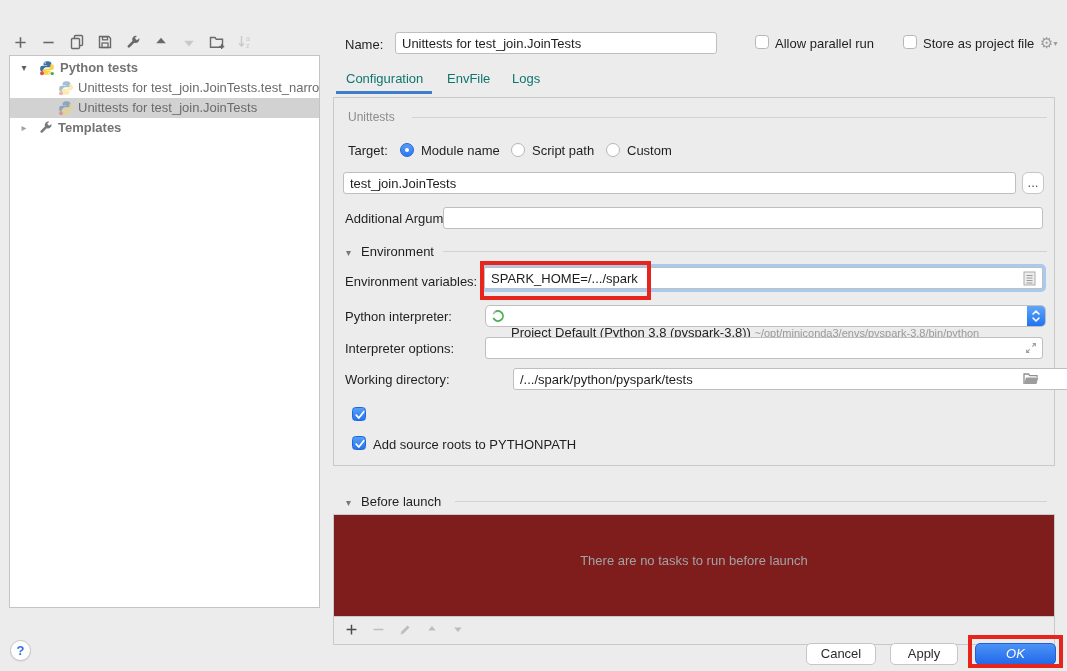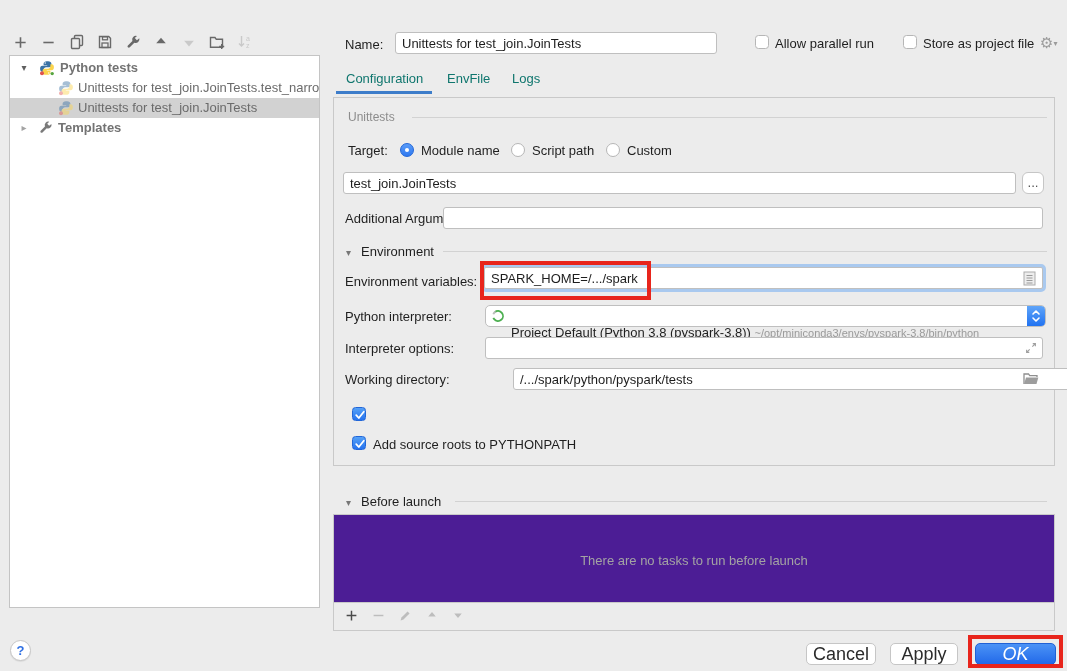--- a/index.html
+++ b/index.html
@@ -51,21 +51,21 @@
   .gear { position:absolute; color:#9b9b9b; font-size:15px; line-height:15px; }
   .gear .dd { font-size:8px; vertical-align:2px; }
 
   
   .tab { position:absolute; top:71px; color:#0f766e; }
   .tab-underline { position:absolute; left:336px; top:91px; width:96px; height:3px; background:#3d7dca; }
 
   
   .panel { position:absolute; border:1px solid #c9c9c9; background:transparent; }
   .p-main { left:333px; top:97px;  width:722px; height:369px; }
-  .p-bl   { left:333px; top:514px; width:722px; height:117px; background:#4c1d95; }
+  .p-bl   { left:333px; top:514px; width:722px; height:131px; background:#7f1d1d; }
   .bl-toolbar { position:absolute; left:0; right:0; bottom:0; height:28px; background:#ececec;
                 border-top:1px solid #c9c9c9; display:flex; align-items:center; gap:14px; padding-left:11px; }
   .bl-empty { position:absolute; left:0; right:0; top:38px; text-align:center; color:#a3a3a3; }
 
   
   .radio { position:absolute; width:14px; height:14px; border-radius:50%; background:#fff; border:1px solid #b6b6b6; }
   .radio.on { background:linear-gradient(#5a9cf8,#2e78f0); border:1px solid #2166d8; }
   .radio.on::after { content:""; position:absolute; left:4px; top:4px; width:4px; height:4px;
                      border-radius:50%; background:#fff; }
 
@@ -81,21 +81,21 @@
   .combo .cpath { color:#9a9a9a; font-size:11px; }
   .combo .spinner { position:absolute; right:0px; top:0px; width:18px; height:20px;
                     border-radius:0 4px 4px 0; background:linear-gradient(#5fa5f9,#2173f1);
                     display:flex; align-items:center; justify-content:center; }
   .conda { position:absolute; left:5px; top:3px; }
 
   .field-icon { position:absolute; }
 
   
   .btn { position:absolute; height:22px; border:1px solid #c6c6c6; border-radius:5px;
-         background:#fff; color:#2b2b2b; font-size:18px; text-align:center; line-height:20px; }
+         background:#fff; color:#2b2b2b; font-size:13px; text-align:center; line-height:20px; }
   .btn.primary { background:linear-gradient(#4b93f6,#2269e9); border:1px solid #2061d5; color:#fff;font-style:italic; }
   .browse { position:absolute; left:1022px; top:172px; width:22px; height:22px; border:1px solid #c6c6c6;
             border-radius:6px; background:#fff; text-align:center; line-height:18px; color:#555; }
   .help { position:absolute; left:10px; top:640px; width:21px; height:21px; border-radius:50%;
           background:#fff; border:1px solid #c6c6c6; text-align:center; line-height:19px;
           color:#2e6fe3; font-weight:bold; box-shadow:0 1px 1px rgba(0,0,0,.08); }
 
   
   .annot { position:absolute; border:4px solid #e8251c; pointer-events:none; }
   .annot-env { left:480px; top:261px; width:171px; height:39px; }

